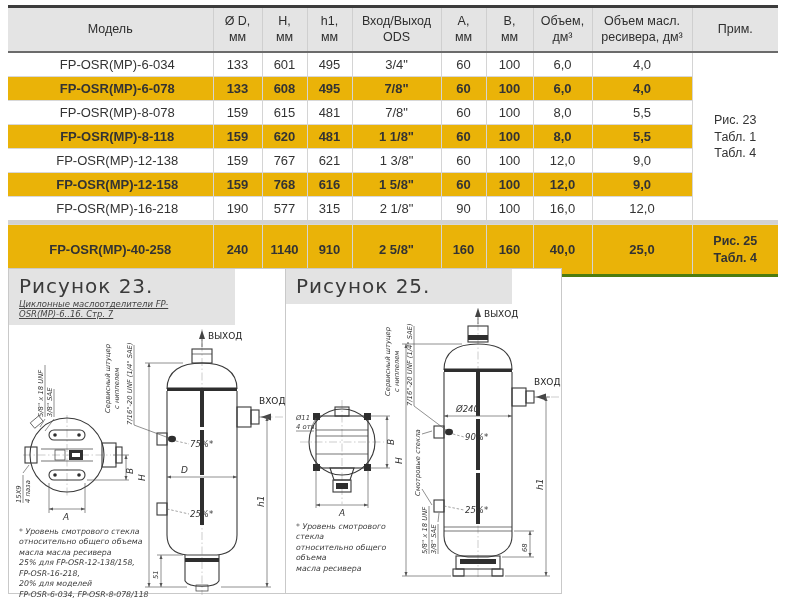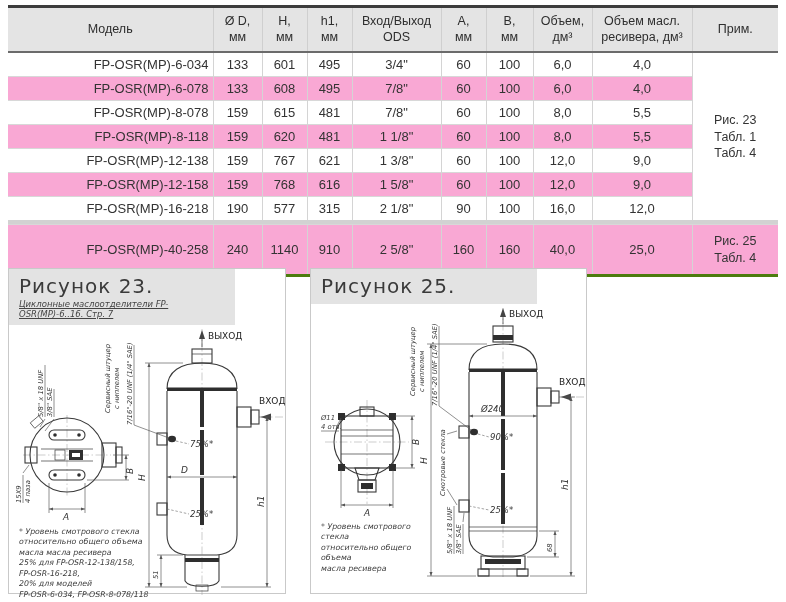--- a/index.html
+++ b/index.html
@@ -8,31 +8,31 @@
   
   .table-wrap{margin:5px 8px 0 8px;}
   table.spec{border-collapse:collapse;width:770px;table-layout:fixed;
     border-top:3px solid #3c3c3c;border-bottom:3px solid #4d7c0f;}
   .spec th{background:#e4e4e4;font-weight:normal;font-size:12.5px;line-height:1.25;
     white-space:pre-line;text-align:center;vertical-align:middle;padding:6px 2px;
     border-bottom:2px solid #6b6b6b;border-left:1px solid #cfcfcf;color:#2e2e2e;}
   .spec td{font-size:13px;text-align:center;vertical-align:middle;padding:4px 4px;
     border-top:1px solid #d8d8d8;border-left:1px solid #d4d4d4;color:#333;}
   .spec th:first-child,.spec td:first-child{border-left:none;}
-  .spec td.model{text-align:right;padding-left:18px;}
-  .spec tr.alt td{background:#f9a8d4;}
+  .spec td.model{text-align:center;padding-left:18px;}
+  .spec tr.alt td{background:#eab308;font-weight:bold;}
   .spec td.note-cell{background:#fff;white-space:pre-line;font-size:12.5px;line-height:1.3;border-top:1px solid #d8d8d8;}
   .spec tr.gap td{height:4px;padding:0;background:#d2d2d2;border:none;}
   .spec tr.last td{padding:8px 4px;}
 
   
   .figs{position:absolute;top:268px;left:0;width:786px;}
   .panel{position:absolute;top:0;height:326px;background:#fff;border:1px solid #c9c9c9;box-sizing:border-box;}
   #panel23{left:8px;width:278px;}
-  #panel25{left:310px;width:277px;}
+  #panel25{left:285px;width:277px;}
   .ptitle{background:#e3e3e3;width:82%;padding:5px 10px 6px 10px;box-sizing:border-box;}
   .ptitle h3{margin:0;font:20px "DejaVu Sans",sans-serif;font-weight:normal;color:#3a3a3a;letter-spacing:1px;}
   .ptitle p{margin:1px 0 0 0;font:italic 8.5px "DejaVu Sans",sans-serif;color:#444;text-decoration:underline;}
   .fig-body{position:relative;height:278px;}
   .footnote{position:absolute;font:italic 7.8px/1.34 "DejaVu Sans",sans-serif;color:#3a3a3a;white-space:pre-line;}
   #fn23{left:10px;top:202px;width:140px;}
   #fn25{left:10px;top:218px;width:108px;}
 
   
   .ln{stroke:#3a3a3a;stroke-width:1.1;fill:none;}

